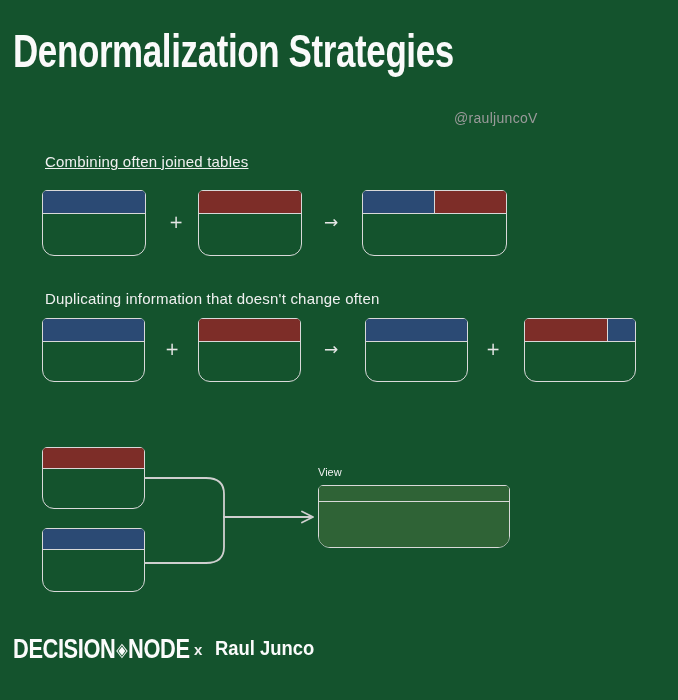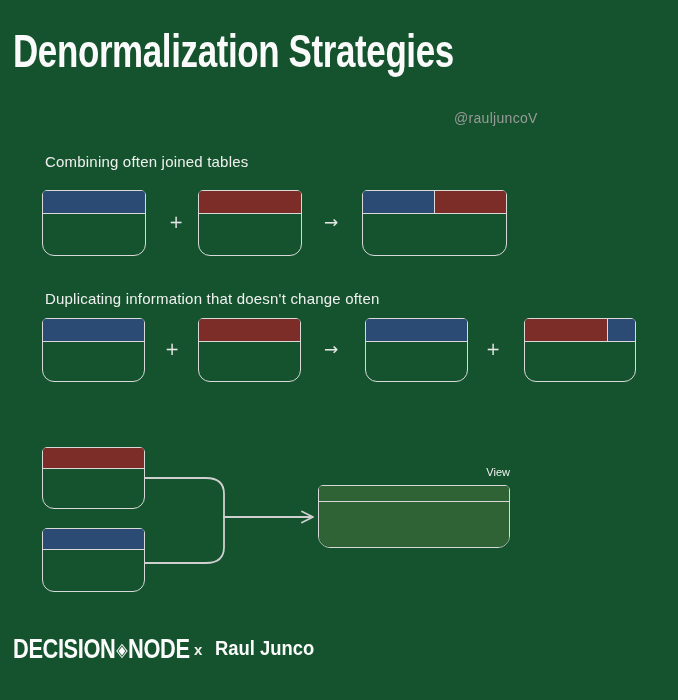--- a/index.html
+++ b/index.html
@@ -16,21 +16,21 @@
     transform:scaleX(0.76); transform-origin:left top;
   }
   .handle {
     position:absolute; left:430px; top:110px;
     font-size:14px; color:#9a9a9a; letter-spacing:0.3px;margin-left:24px;
   }
   .section-label {
     position:absolute; left:45px;
     font-size:15px; color:#f0f0f0; letter-spacing:0.2px;
   }
-  #label-s1 { top:153px; }
+  #label-s1 { top:153px;text-decoration:underline; }
   #label-s2 { top:290px; }
   #label-s3 { top:418px; }
 
   .tbl {
     position:absolute; box-sizing:border-box;
     border:1.6px solid #d9d9d9;
     border-radius:5px 5px 12px 12px;
     display:flex; flex-direction:column; background:transparent;
   }
   .tbl-header {
@@ -43,21 +43,21 @@
   .tbl-body { flex:1 1 auto; border-radius:0 0 10px 10px; }
 
   .op {
     position:absolute; height:30px; line-height:30px; text-align:center;
     color:#e6e6e6; font-size:17px;
     font-family:"DejaVu Sans", sans-serif;
   }
   #connector { position:absolute; left:0; top:0; }
   .view-label {
     position:absolute; left:318px; top:466px; width:192px;
-    text-align:right; font-size:11px; color:#f0f0f0;
+    text-align:left; font-size:11px; color:#f0f0f0;
   }
   .footer-brand {
     position:absolute; left:13px; top:633px;
     font-size:28px; font-weight:800; color:#fbfbfb; white-space:nowrap;
     letter-spacing:-0.5px; transform:scaleX(0.78); transform-origin:left top;
     display:inline-flex; align-items:center;
   }
   .footer-brand .diamond {
     font-size:0.68em; margin:0 1px;
     font-family:"DejaVu Sans", sans-serif;

